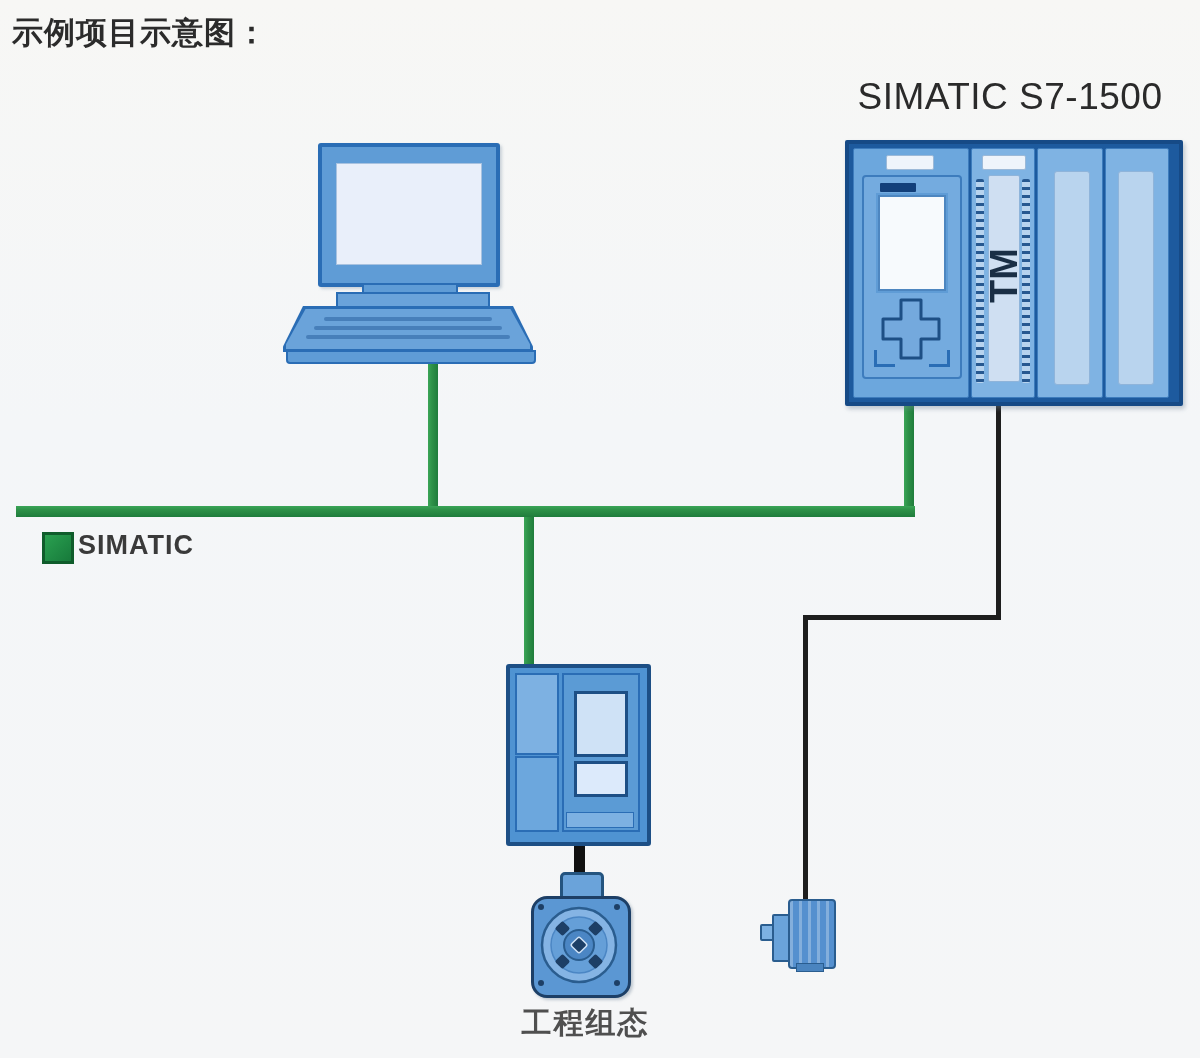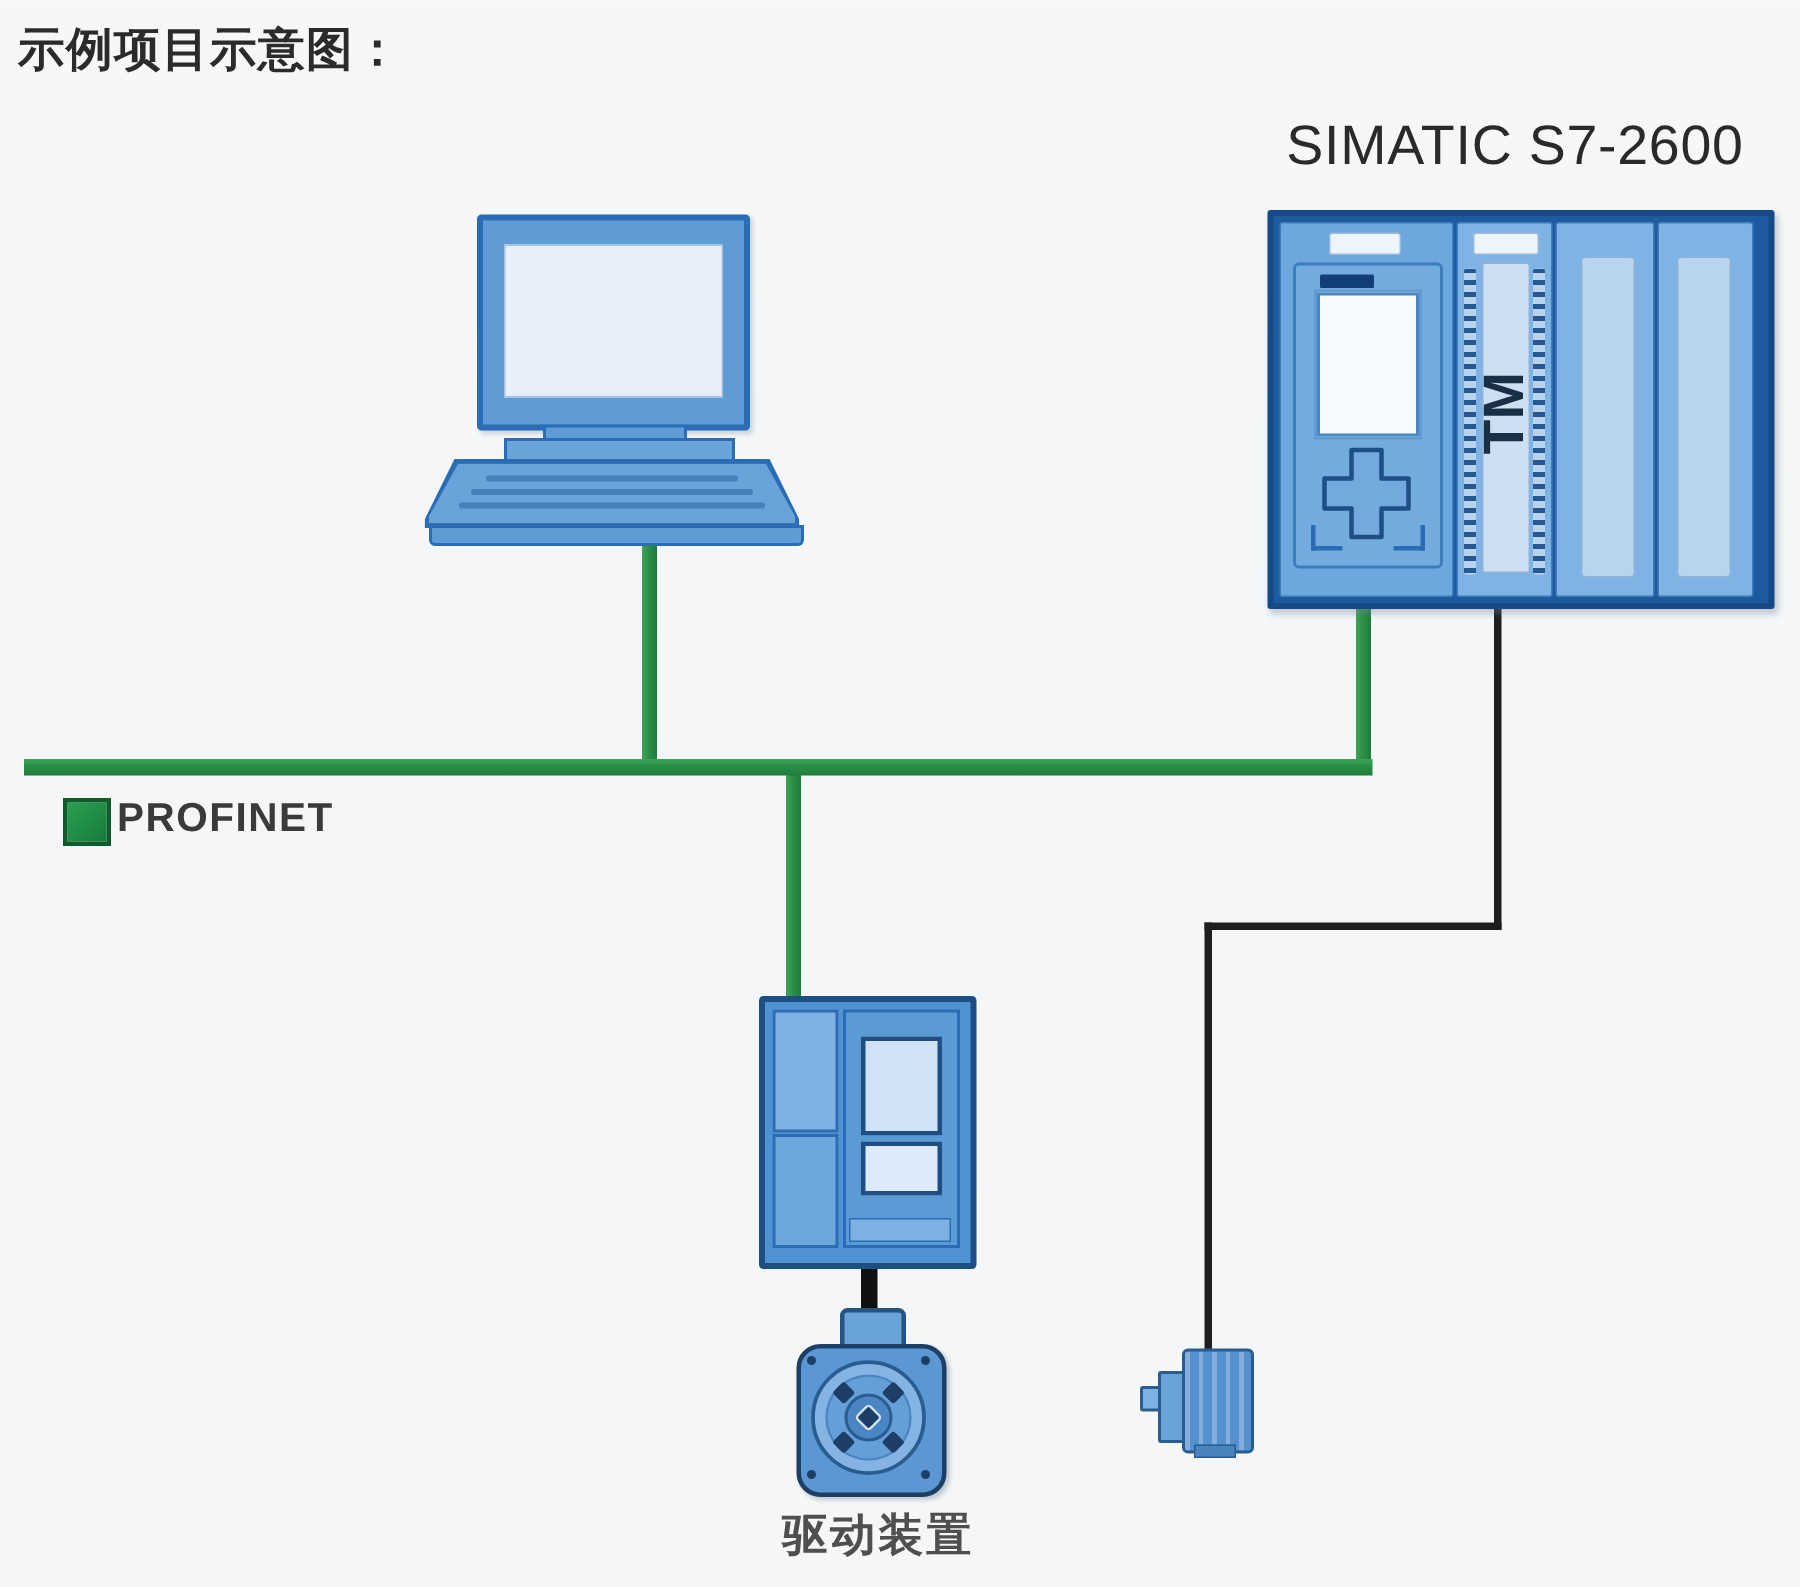--- a/index.html
+++ b/index.html
@@ -84,34 +84,34 @@
   .enc-flange{left:772px;top:914px;width:18px;height:44px;background:#6aa3da;border:2px solid #2a5d8f;border-radius:2px;}
   .enc-shaft{left:760px;top:924px;width:14px;height:13px;background:#7db1e2;border:2px solid #2a5d8f;border-radius:2px 0 0 2px;}
   .enc-foot{left:796px;top:963px;width:26px;height:7px;background:#4a84bf;border:1px solid #2a5d8f;}
 </style>
 </head>
 <body>
 
 <div class="canvas">
 
   <div class="abs page-title">示例项目示意图：</div>
-  <div class="abs plc-title">SIMATIC S7-2600</div>
+  <div class="abs plc-title">SIMATIC S7-1500</div>
 
   <div class="abs green-vline drop-laptop"></div>
   <div class="abs green-vline drop-drive"></div>
   <div class="abs green-vline drop-plc"></div>
   <div class="abs green-line bus"></div>
 
   <div class="abs black-line enc-cable-v1"></div>
   <div class="abs black-line enc-cable-h"></div>
   <div class="abs black-line enc-cable-v2"></div>
   <div class="abs motor-cable"></div>
 
   <div class="abs pn-swatch"></div>
-  <div class="abs pn-label">PROFINET</div>
+  <div class="abs pn-label">SIMATIC</div>
 
   <div class="abs lap-screen">
     <div class="lap-display"></div>
   </div>
   <div class="abs lap-hinge1"></div>
   <div class="abs lap-hinge2"></div>
   <div class="abs lap-base-outer">
     <div class="lap-base-inner">
       <div class="key-row" style="left:38px;top:8px;width:168px;"></div>
       <div class="key-row" style="left:28px;top:17px;width:188px;"></div>
@@ -175,15 +175,15 @@
       <circle cx="47" cy="48" r="15" fill="#4b86c4" stroke="#2a5d8f" stroke-width="2"></circle>
       <rect x="41" y="42" width="12" height="12" rx="2" transform="rotate(45 47 48)" fill="#1d3f66" stroke="#cfe2f6" stroke-width="1.5"></rect>
     </svg>
   </div>
 
   <div class="abs enc-shaft"></div>
   <div class="abs enc-flange"></div>
   <div class="abs enc-body"></div>
   <div class="abs enc-foot"></div>
 
-  <div class="abs device-label drive-label">驱动装置</div>
+  <div class="abs device-label drive-label">工程组态</div>
 
 </div>
 
 </body></html>

